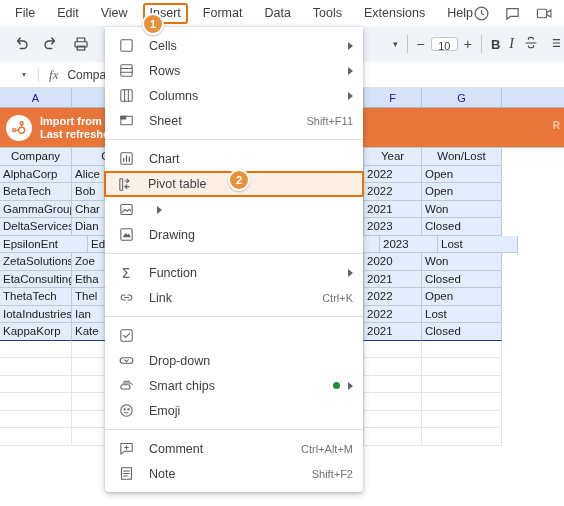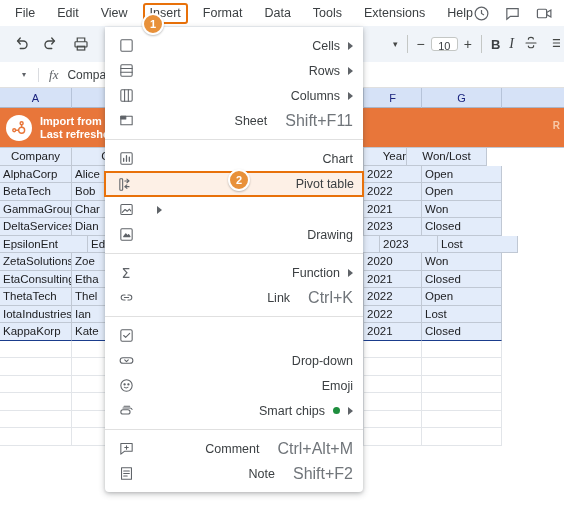--- a/index.html
+++ b/index.html
@@ -149,35 +149,34 @@
   
   .menu-popup {
     position: absolute;
     left: 105px; top: 27px;
     width: 258px;
     background: #ffffff;
     border-radius: 0 0 4px 4px;
     box-shadow: 0 2px 6px rgba(60,64,67,.3), 0 1px 3px rgba(60,64,67,.15);
     padding: 6px 0 6px 0;
     z-index: 20;
-    text-align: right;
   }
   .mi {
     position: relative;
     height: 25px; display: flex; align-items: center;
     padding: 0 10px 0 12px;
     font-size: 12.5px; color: #3c4043;
   }
   .mi .mi-icon {
     width: 18px; height: 18px; flex: 0 0 18px;
     display: flex; align-items: center; justify-content: center;
     margin-right: 14px;
   }
   .mi .mi-label { flex: 1 1 auto; white-space: nowrap; }
-  .mi .mi-accel { font-size: 16px; color: #70757a; margin-left: 18px; }
+  .mi .mi-accel { font-size: 11px; color: #70757a; margin-left: 18px; }
   .mi .mi-arrow {
     width: 0; height: 0; margin-left: 8px;
     border-left: 5px solid #5f6368;
     border-top: 4px solid transparent;
     border-bottom: 4px solid transparent;
   }
   .mi .mi-dot {
     width: 7px; height: 7px; border-radius: 50%;
     background: #1e8e3e; margin-left: 8px;
   }
@@ -336,21 +335,21 @@
       <div class="banner-right">R</div>
     </div>
 
     <div id="grid-rows">
         <div class="sheetrow">
           <div class="cell hdr" style="width: 72px;">Company</div>
           <div class="cell hdr" style="width: 74px;">Co</div>
           <div class="cell hdr" style="width: 73px;"></div>
           <div class="cell hdr" style="width: 85px;">ge</div>
           <div class="cell hdr" style="width: 60px;">Quarter</div>
-          <div class="cell hdr" style="width: 43px; text-align: right;">Year</div>
+          <div class="cell hdr" style="width: 58px;">Year</div>
           <div class="cell hdr" style="width: 80px;">Won/Lost</div>
         </div>
         <div class="sheetrow">
           <div class="cell data" style="width: 72px;">AlphaCorp</div>
           <div class="cell data" style="width: 74px;">Alice</div>
           <div class="cell data" style="width: 73px;"></div>
           <div class="cell data" style="width: 85px;"></div>
           <div class="cell data" style="width: 60px;">Q1</div>
           <div class="cell data" style="width: 58px;">2022</div>
           <div class="cell data" style="width: 80px;">Open</div>
@@ -601,39 +600,39 @@
           <svg width="17" height="17" viewBox="0 0 24 24" fill="none" stroke="#5f6368" stroke-width="1.5" stroke-linecap="round" stroke-linejoin="round">
             <rect x="3" y="8" width="18" height="8" rx="4"></rect>
             <path d="M9.5 11l2.5 2.5L14.5 11"></path>
           </svg>
         </span>
         <span class="mi-label">Drop-down</span>
       </div>
       <div class="mi">
         <span class="mi-icon">
           <svg width="17" height="17" viewBox="0 0 24 24" fill="none" stroke="#5f6368" stroke-width="1.5" stroke-linecap="round" stroke-linejoin="round">
+            <rect x="4" y="11" width="13" height="6" rx="3"></rect>
+            <path d="M7 8.5h10a3 3 0 0 1 2.8 2M8.5 6h8"></path>
+          </svg>
+        </span>
+        <span class="mi-label">Smart chips</span>
+        <span class="mi-dot"></span>
+        <span class="mi-arrow"></span>
+      </div>
+      <div class="mi">
+        <span class="mi-icon">
+          <svg width="17" height="17" viewBox="0 0 24 24" fill="none" stroke="#5f6368" stroke-width="1.5" stroke-linecap="round" stroke-linejoin="round">
             <circle cx="12" cy="12" r="8"></circle>
             <circle cx="9.3" cy="10.3" r=".9" fill="#5f6368"></circle>
             <circle cx="14.7" cy="10.3" r=".9" fill="#5f6368"></circle>
             <path d="M9 14.5c1 1.2 4 1.2 5 0"></path>
           </svg>
         </span>
         <span class="mi-label">Emoji</span>
       </div>
-      <div class="mi">
-        <span class="mi-icon">
-          <svg width="17" height="17" viewBox="0 0 24 24" fill="none" stroke="#5f6368" stroke-width="1.5" stroke-linecap="round" stroke-linejoin="round">
-            <rect x="4" y="11" width="13" height="6" rx="3"></rect>
-            <path d="M7 8.5h10a3 3 0 0 1 2.8 2M8.5 6h8"></path>
-          </svg>
-        </span>
-        <span class="mi-label">Smart chips</span>
-        <span class="mi-dot"></span>
-        <span class="mi-arrow"></span>
-      </div>
       <div class="mi-sep"></div>
       <div class="mi">
         <span class="mi-icon">
           <svg width="17" height="17" viewBox="0 0 24 24" fill="none" stroke="#5f6368" stroke-width="1.5" stroke-linecap="round" stroke-linejoin="round">
             <path d="M4 5h16v11H9l-5 4z"></path>
             <path d="M12 8v5M9.5 10.5h5"></path>
           </svg>
         </span>
         <span class="mi-label">Comment</span>
         <span class="mi-accel">Ctrl+Alt+M</span>

